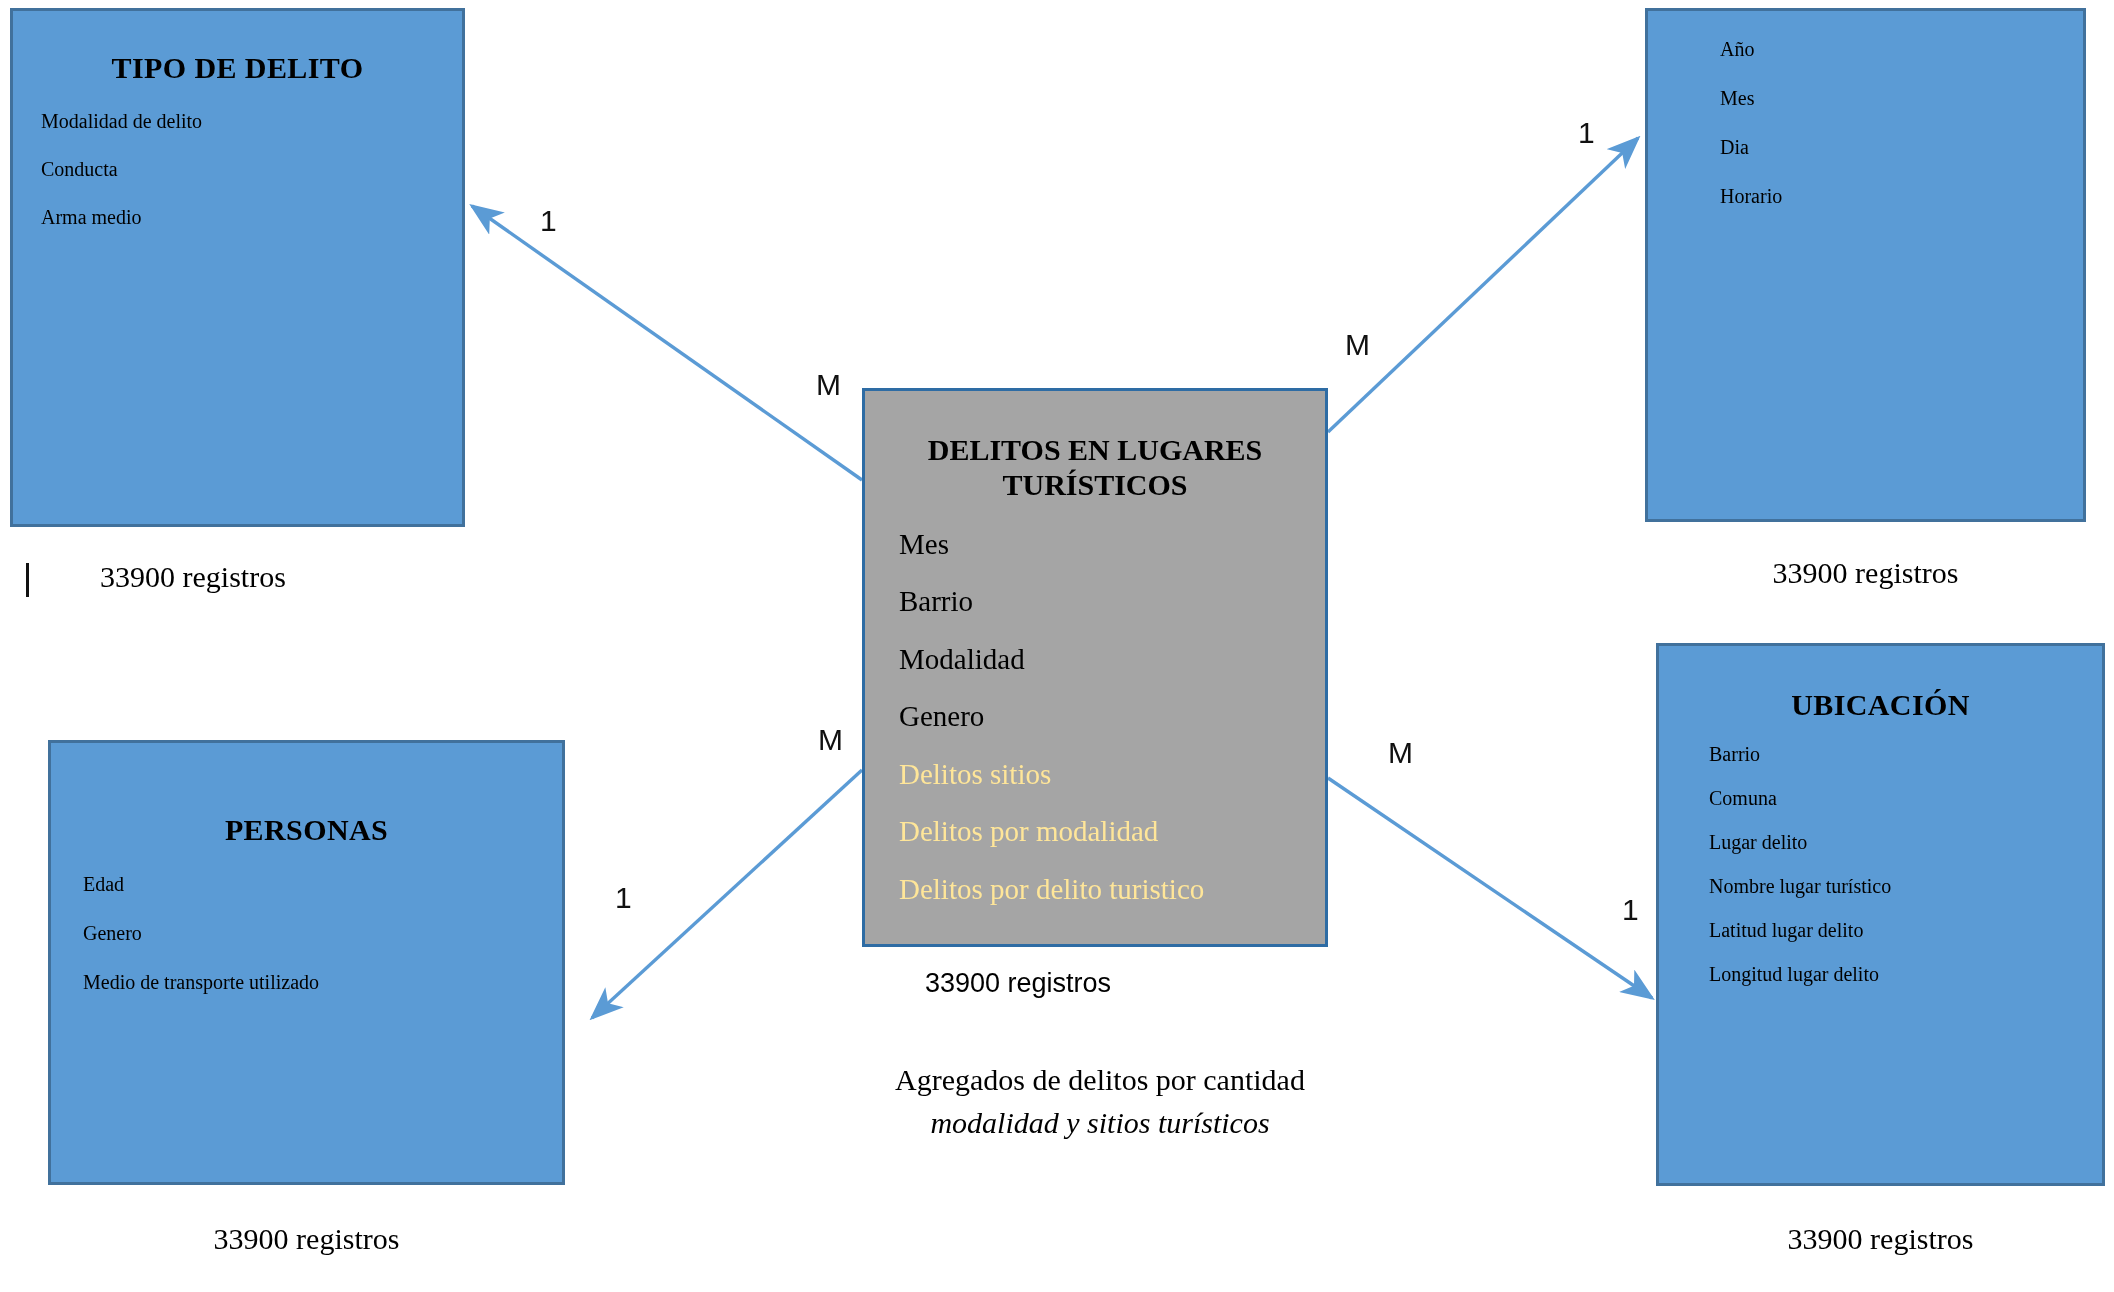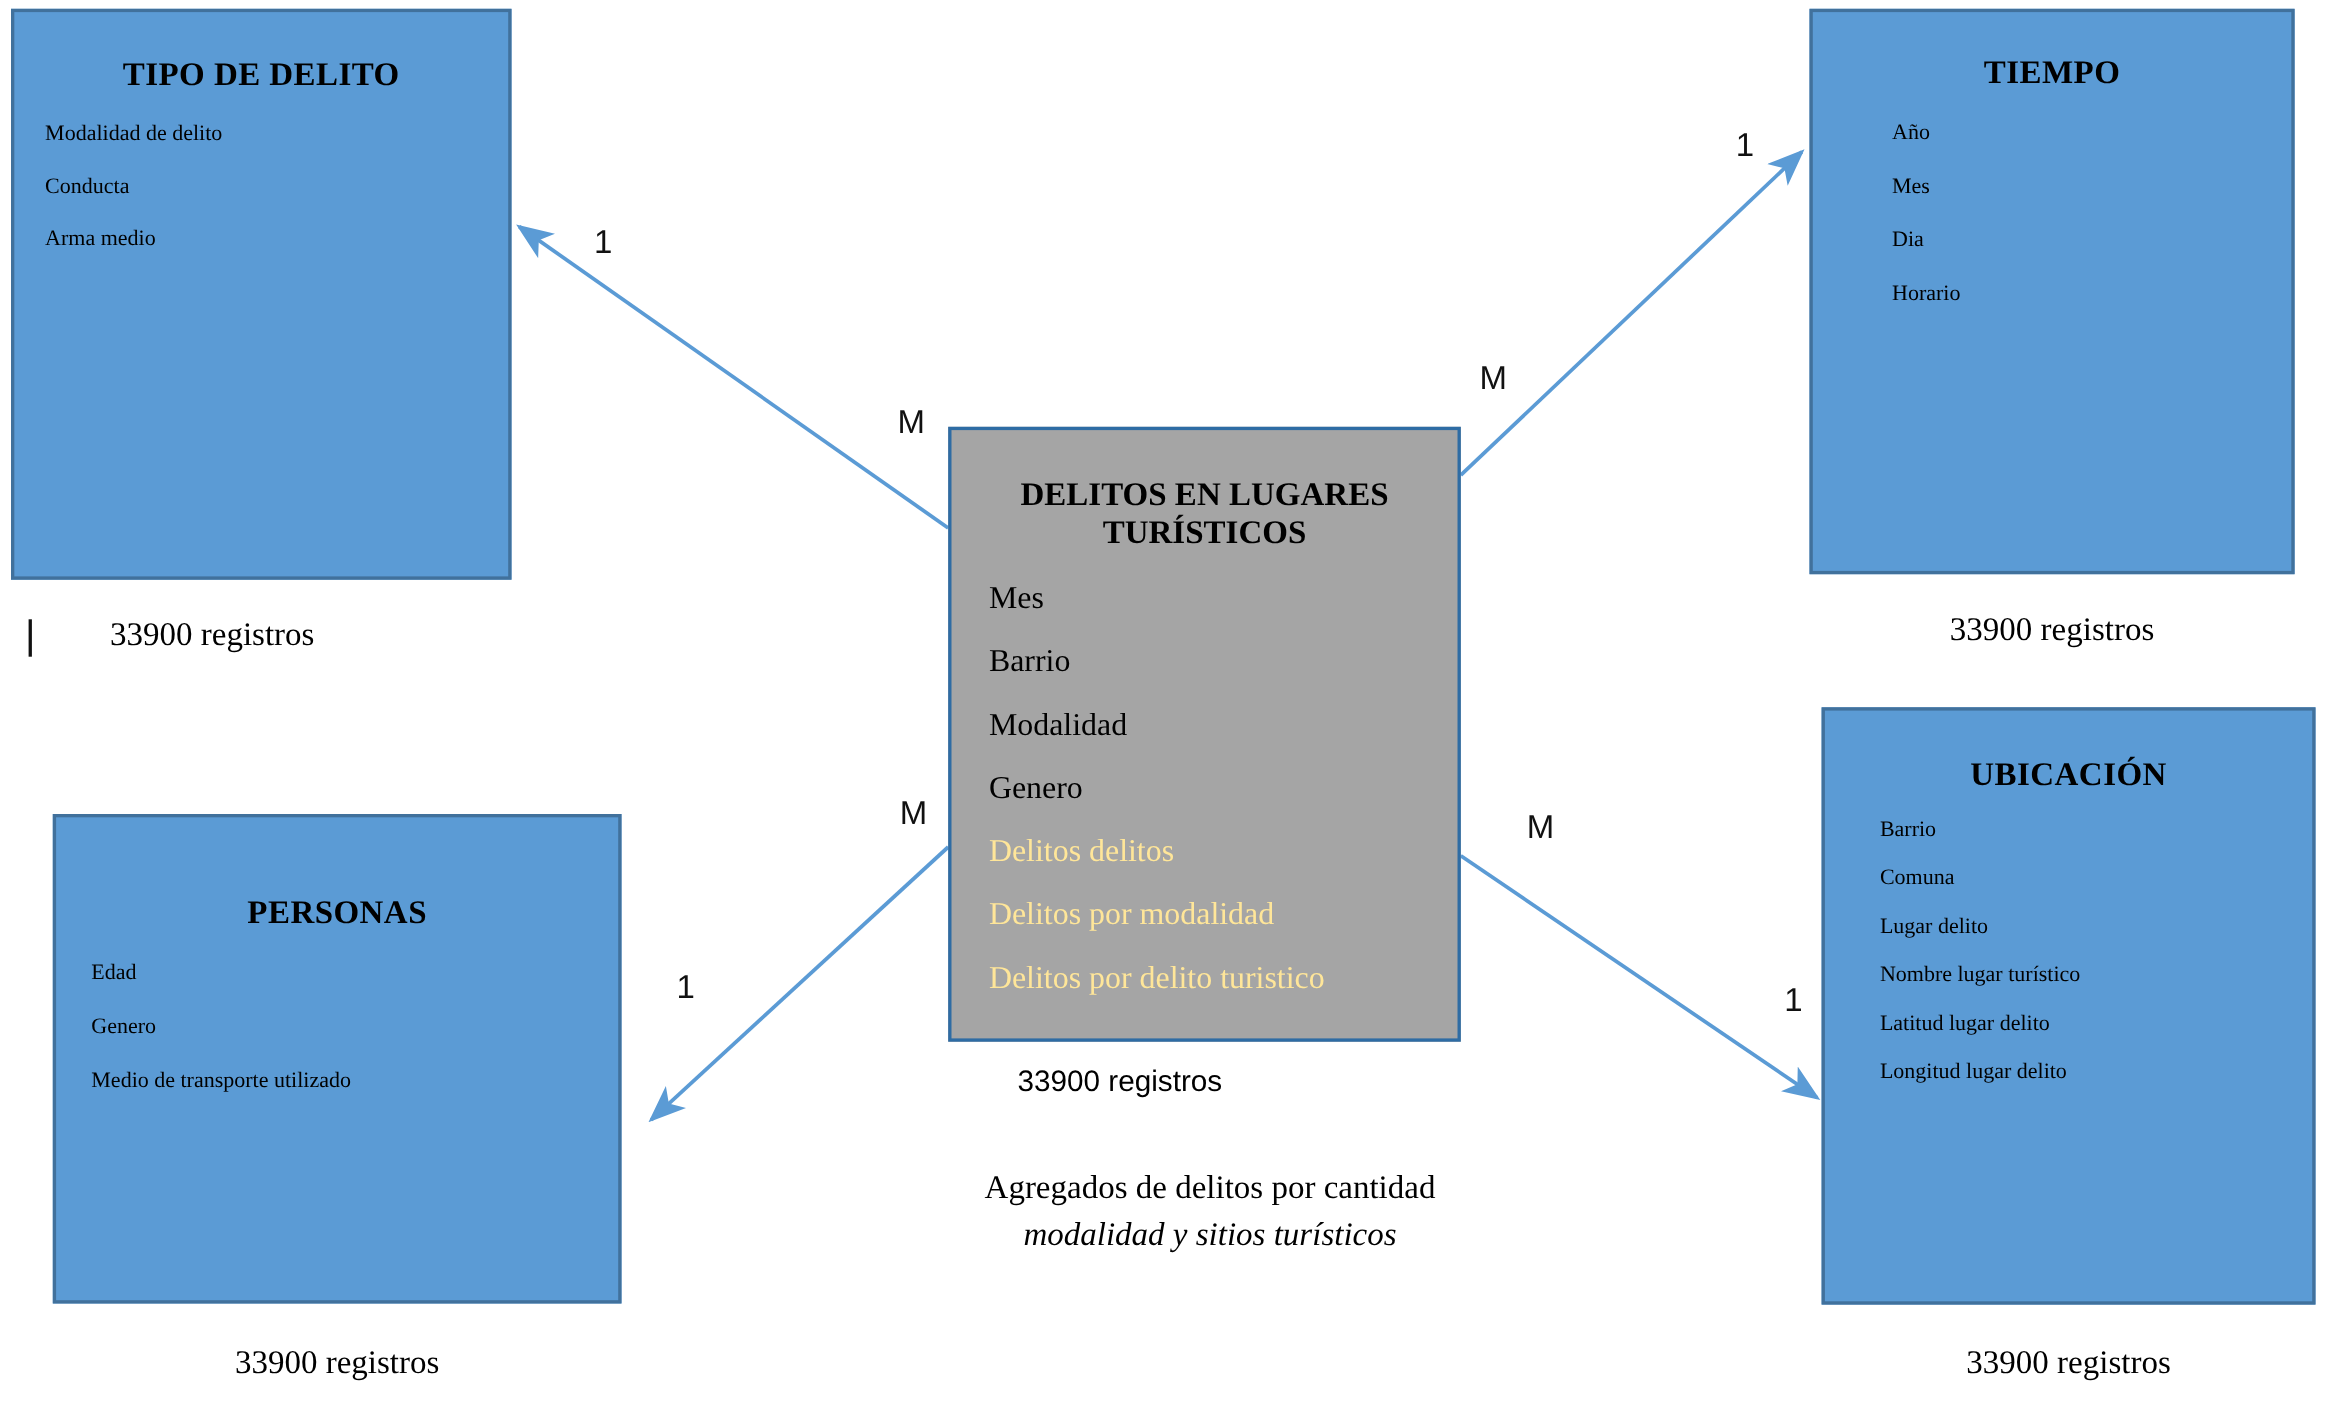--- a/index.html
+++ b/index.html
@@ -92,21 +92,20 @@
   <div class="entity" id="box-tipo">
     <div class="etitle">TIPO DE DELITO</div>
     <div class="efield">Modalidad de delito</div>
     <div class="efield">Conducta</div>
     <div class="efield">Arma medio</div>
   </div>
   <div class="cursor-bar"></div>
   <div class="caption-serif" style="left:100px;top:560px;width:300px;">33900 registros</div>
 
   <div class="entity" id="box-tiempo">
-    <div class="etitle">TIEMPO</div>
     <div class="efield">Año</div>
     <div class="efield">Mes</div>
     <div class="efield">Dia</div>
     <div class="efield">Horario</div>
   </div>
   <div class="caption-serif caption-center" style="left:1645px;top:556px;width:441px;">33900 registros</div>
 
   <div class="entity" id="box-personas">
     <div class="etitle">PERSONAS</div>
     <div class="efield">Edad</div>
@@ -125,21 +124,21 @@
     <div class="efield">Longitud lugar delito</div>
   </div>
   <div class="caption-serif caption-center" style="left:1656px;top:1222px;width:449px;">33900 registros</div>
 
   <div id="box-fact">
     <div class="ftitle">DELITOS EN LUGARES TURÍSTICOS</div>
     <div class="ffield">Mes</div>
     <div class="ffield">Barrio</div>
     <div class="ffield">Modalidad</div>
     <div class="ffield">Genero</div>
-    <div class="ffield gold">Delitos delitos</div>
+    <div class="ffield gold">Delitos sitios</div>
     <div class="ffield gold">Delitos por modalidad</div>
     <div class="ffield gold">Delitos por delito turistico</div>
   </div>
 
   <div class="caption-sans" style="left:925px;top:968px;">33900 registros</div>
 
   <div class="caption-serif caption-center" style="left:820px;top:1063px;width:560px;">Agregados de delitos por cantidad</div>
   <div class="caption-serif caption-center" style="left:820px;top:1106px;width:560px;font-style:italic;">modalidad y sitios turísticos</div>
 
 </div>

